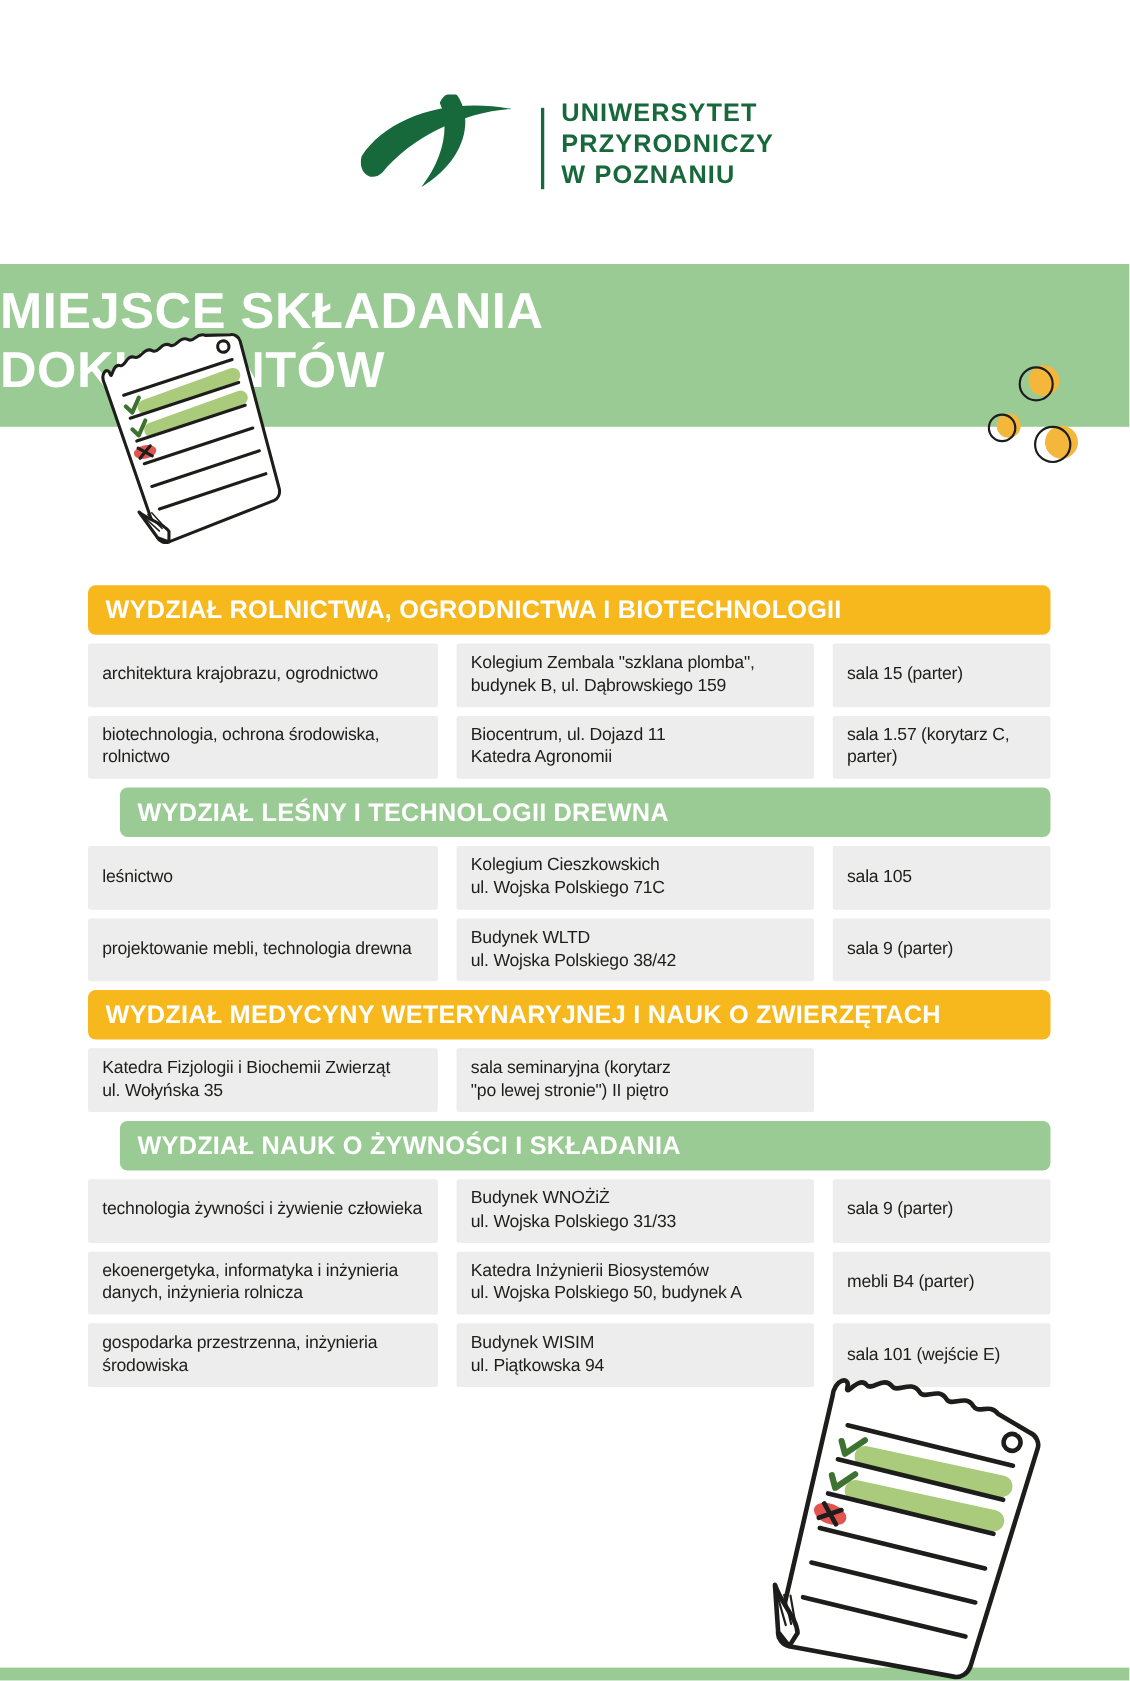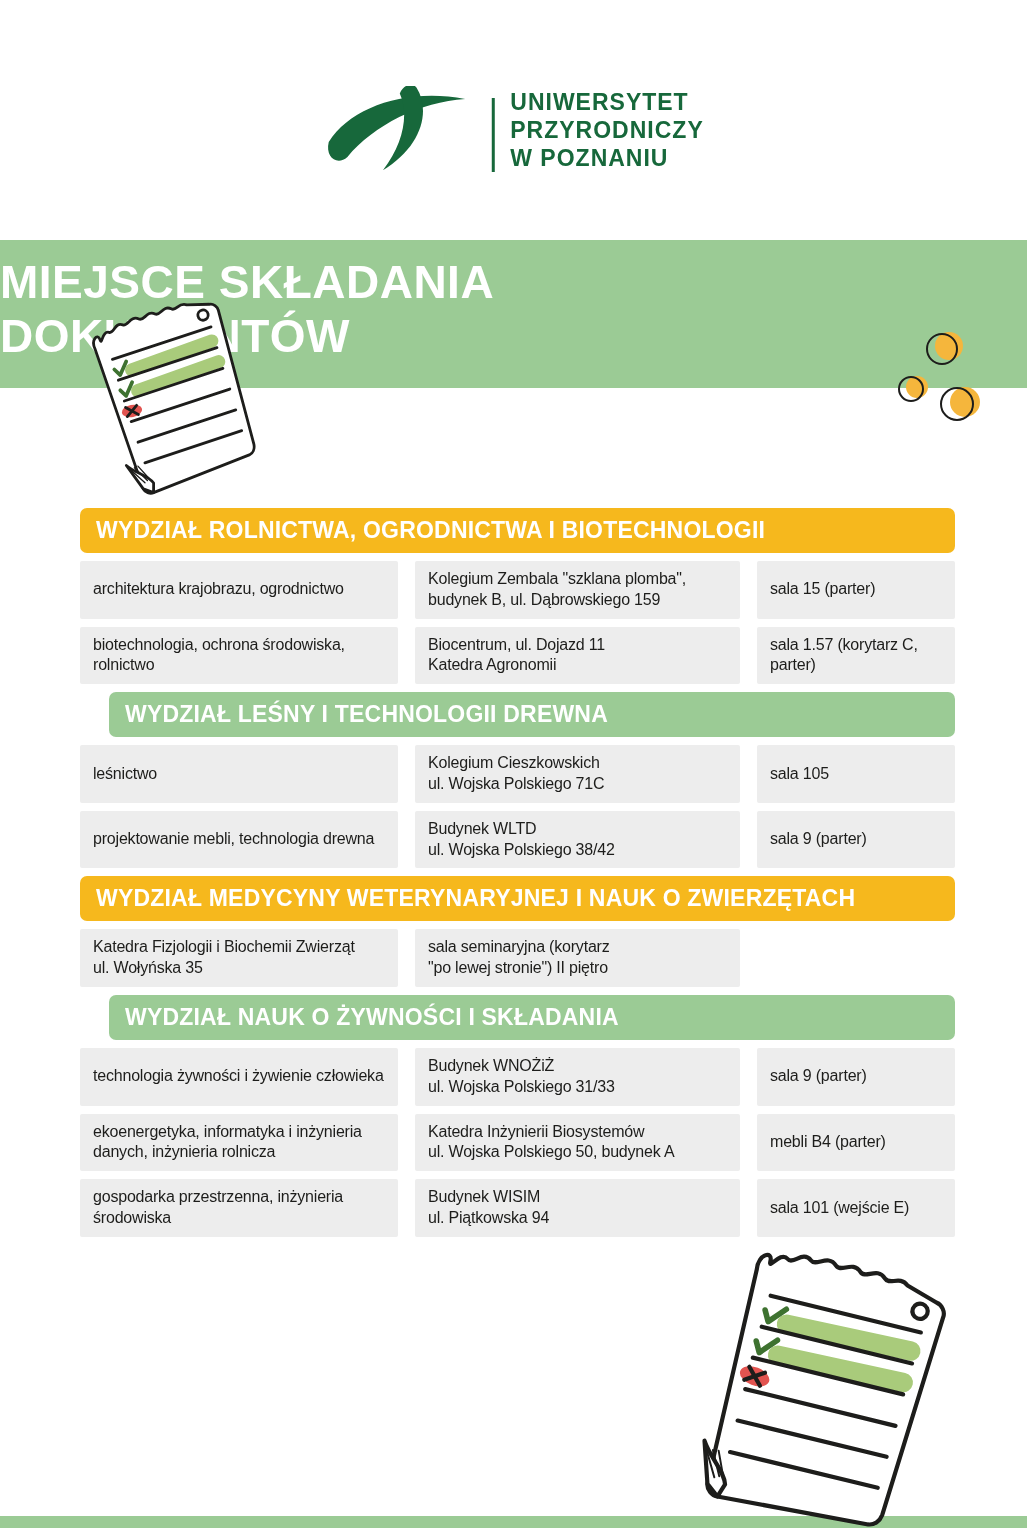--- a/index.html
+++ b/index.html
@@ -28,21 +28,21 @@
   .banner{position:absolute;top:240px;left:0;width:100%;height:148px;background:var(--green);}
   .banner-title{position:absolute;top:255px;left:0;width:100%;text-align:left;color:#fff;
     font-size:46px;font-weight:800;letter-spacing:0.5px;line-height:1.18;white-space:pre-line;}
 
   
   .notepad-top{position:absolute;left:92px;top:300px;width:160px;height:192px;transform:rotate(-11deg);z-index:5;}
   .notepad-bottom{position:absolute;left:698px;top:1246px;width:238px;height:286px;transform:rotate(21deg);z-index:5;}
   .dots{position:absolute;left:893px;top:322px;width:120px;height:100px;z-index:4;}
 
   
-  .content{position:absolute;top:508px;left:80px;width:875px;z-index:3;}
+  .content{position:absolute;top:532px;left:80px;width:875px;z-index:3;}
   .section-header{height:45px;border-radius:7px;display:flex;align-items:center;
     padding:0 16px;margin-bottom:8px;}
   .section-header.yellow{background:var(--yellow);}
   .section-header.green{background:var(--green);margin-left:29px;}
   .section-title{color:#fff;font-size:23px;font-weight:800;letter-spacing:0.2px;white-space:nowrap;}
   .row{display:grid;grid-template-columns:318px 325px 198px;column-gap:17px;margin-bottom:8px;}
   .cell{background:var(--row-bg);min-height:54px;display:flex;align-items:center;
     padding:8px 13px;font-size:16px;line-height:1.3;letter-spacing:-0.2px;border-radius:2px;}
   .cell.pre{white-space:pre-line;}
 

